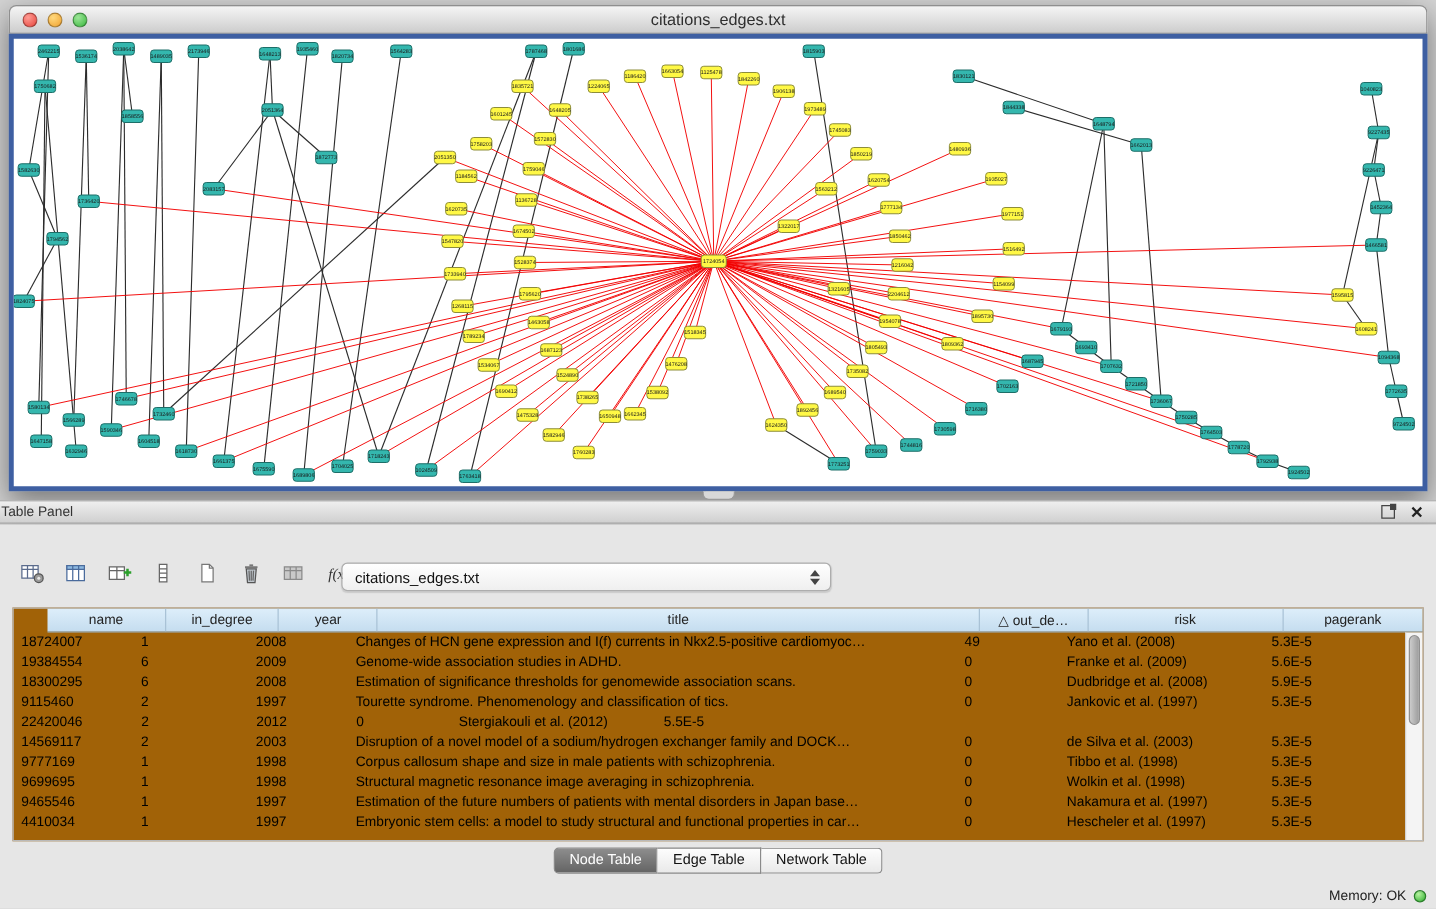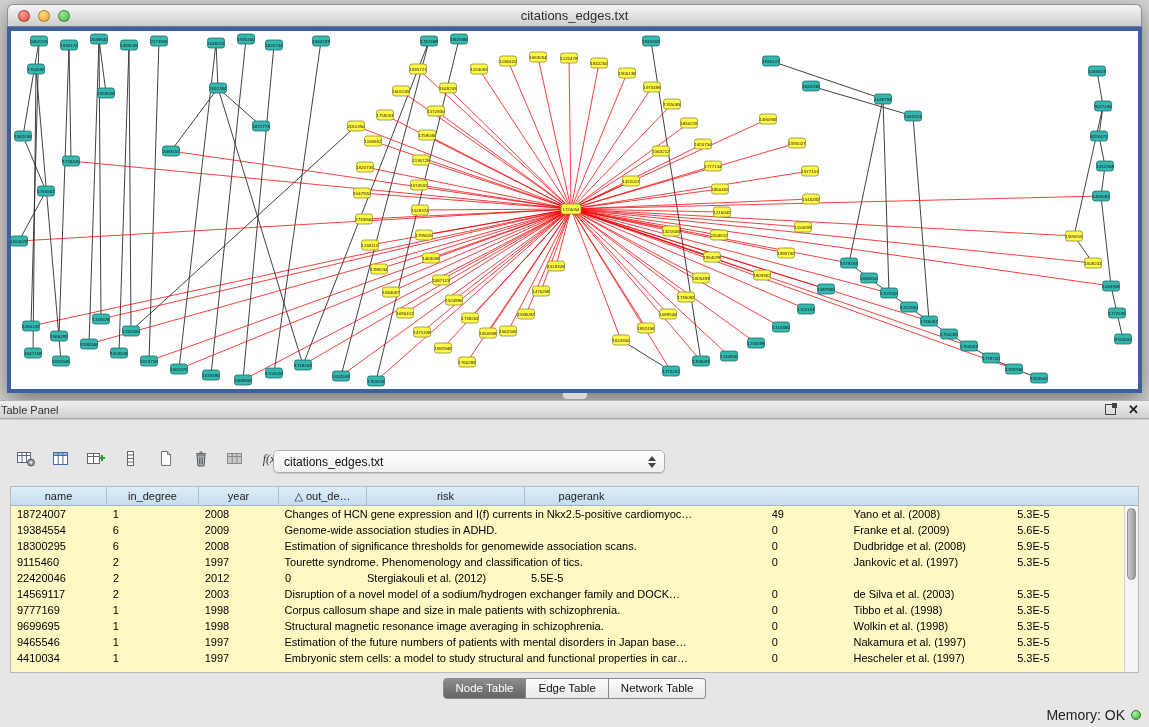--- a/index.html
+++ b/index.html
@@ -75,21 +75,21 @@
     display:flex; align-items:center; padding:0 6px 0 10px;
     font-size:12px; color:#111;
     box-shadow:0 1px 1px rgba(0,0,0,.12);
   }
   .combo .arrows { margin-left:auto; display:flex; flex-direction:column; gap:2px; padding-right:2px; }
   .combo .up { width:0; height:0; border-left:4px solid transparent; border-right:4px solid transparent; border-bottom:5px solid #444; }
   .combo .dn { width:0; height:0; border-left:4px solid transparent; border-right:4px solid transparent; border-top:5px solid #444; }
 
   .tbl {
     position:absolute; top:66px; left:10px; width:1129px; height:187px;
-    background:#fef9c3; border:1px solid #b9b9b9;
+    background:#a16207; border:1px solid #b9b9b9;padding-left:27px;
   }
   .thead { display:flex; height:19px; background:linear-gradient(#ddeefa,#c5ddef); border-bottom:1px solid #9db6c9; }
   .th {
     font-size:11px; color:#222; display:flex; align-items:center; justify-content:center;
     border-right:1px solid #a9c2d6; overflow:hidden; white-space:nowrap;
   }
   .tbody { position:absolute; top:19px; left:0; right:14px; bottom:0; overflow:hidden; }
   .tr { display:flex; height:16px; }
   .td {
     font-size:11px; color:#000; line-height:16px; padding-left:6px;
@@ -109,21 +109,21 @@
     font-size:11.5px; padding:3px 12px 4px; color:#111;
     border:1px solid #8a8a8a; border-left:none;
     background:linear-gradient(#fdfdfd,#e9e9e9);
   }
   .seg:first-child { border-left:1px solid #8a8a8a; border-radius:4px 0 0 4px; }
   .seg:last-child { border-radius:0 4px 4px 0; }
   .seg.sel { background:linear-gradient(#8d8d8d,#646464); color:#fff; }
 
   .statusbar {
     position:absolute; bottom:4px; right:8px; display:flex; align-items:center; gap:6px;
-    font-size:14px; color:#222;
+    font-size:11px; color:#222;
   }
   .led { width:10px; height:10px; border-radius:50%;
     background:radial-gradient(circle at 35% 30%, #b6f3a0, #2fae2f);
     border:1px solid #2a7f2a; }
 </style>
 </head>
 <body>
 
 <div class="net-window">
   <div class="titlebar">
@@ -892,20 +892,21 @@
         <span class="up"></span>
         <span class="dn"></span>
       </span>
   </div>
 
   <div class="tbl">
     <div class="thead" id="thead">
         <div class="th c0">name</div>
         <div class="th c1">in_degree</div>
         <div class="th c2">year</div>
+        <div class="th c3">title</div>
         <div class="th c4">△ out_de…</div>
         <div class="th c5">risk</div>
         <div class="th c6">pagerank</div>
       </div>
     <div class="tbody" id="tbody">
         <div class="tr">
           <div class="td c0">18724007</div>
           <div class="td c1">1</div>
           <div class="td c2">2008</div>
           <div class="td c3">Changes of HCN gene expression and I(f) currents in Nkx2.5-positive cardiomyoc…</div>

